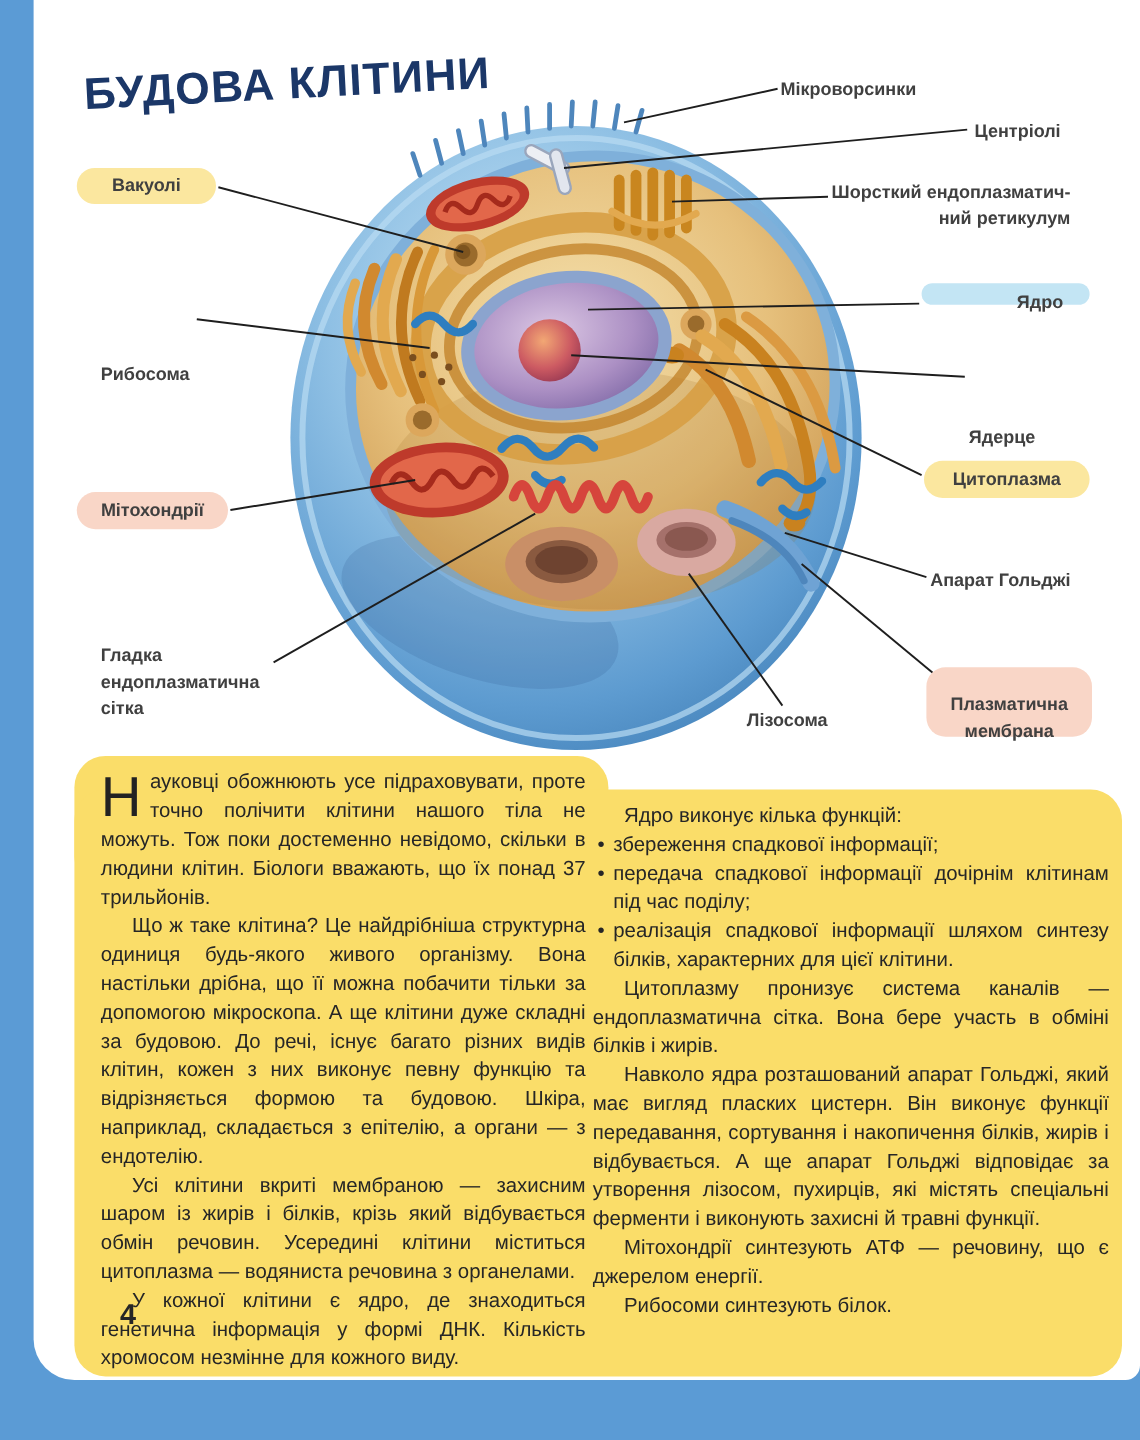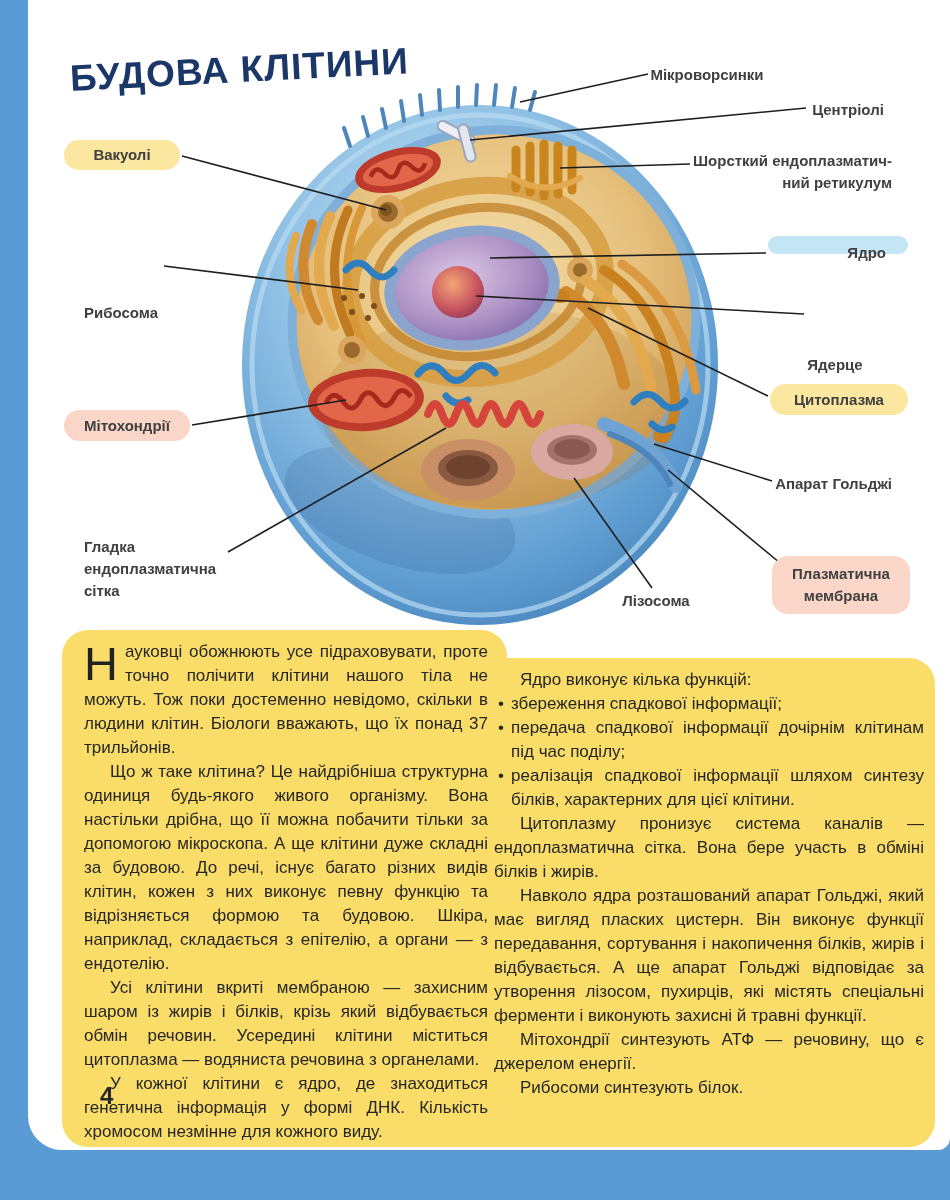--- a/index.html
+++ b/index.html
@@ -241,21 +241,21 @@
 <div class="dlabel" style="left:762px;top:473px;width:130px;text-align:right;">Апарат Гольджі</div>
 
 <div class="dlabel" style="left:84px;top:536px;width:170px;line-height:22px;">
   <span style="display:block;">Гладка</span>
   <span style="display:block;">ендоплазматична</span>
   <span style="display:block;">сітка</span>
 </div>
 
 <div class="dlabel" style="left:612px;top:590px;width:88px;text-align:center;">Лізосома</div>
 
-<div class="dlabel pill hl-pink" style="left:772px;top:556px;width:138px;height:58px;padding-top:7px;text-align:center;line-height:22px;">
+<div class="dlabel pill hl-pink" style="left:772px;top:556px;width:138px;height:58px;padding-top:21px;text-align:center;line-height:22px;">
   <span style="display:block;">Плазматична</span>
   <span style="display:block;">мембрана</span>
 </div>
 
 <div class="tab-bg"></div>
 <div class="main-bg"></div>
 
 <div class="col col-left">
   <p class="no-indent">
     <span class="dropcap">Н</span><span>ауковці обожнюють усе підраховувати, проте точно полічити клітини нашого тіла не можуть. Тож поки достеменно невідомо, скільки в людини клітин. Біологи вважають, що їх понад 37 трильйонів.</span>

